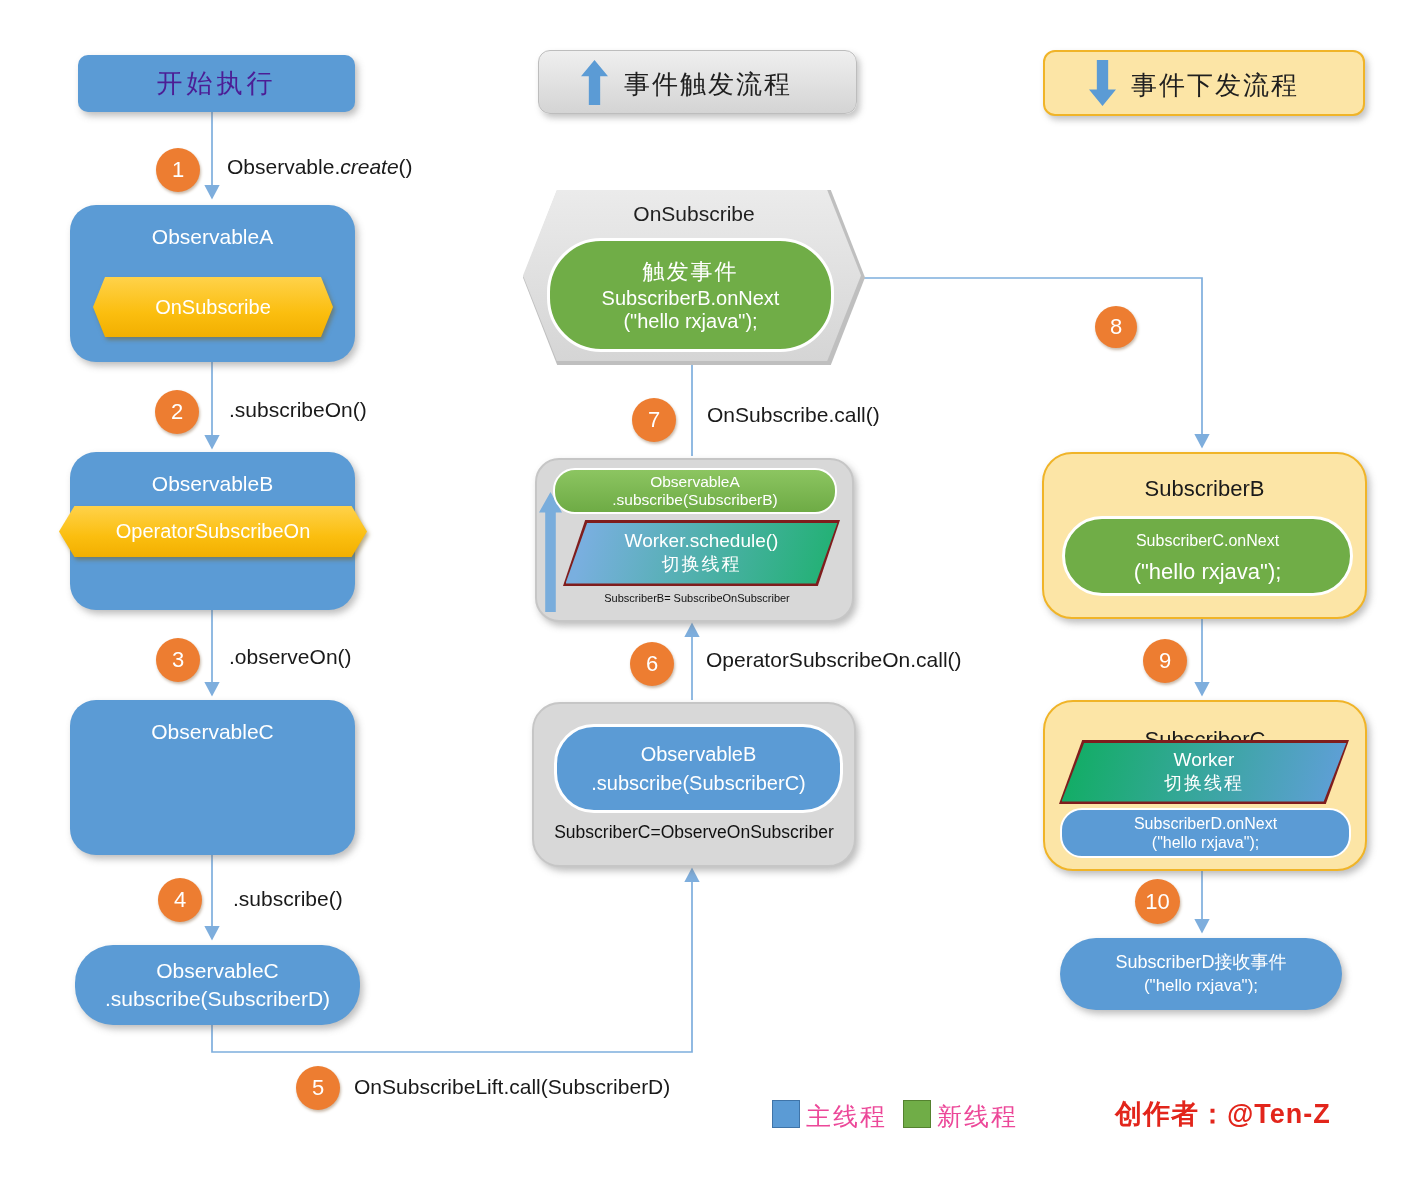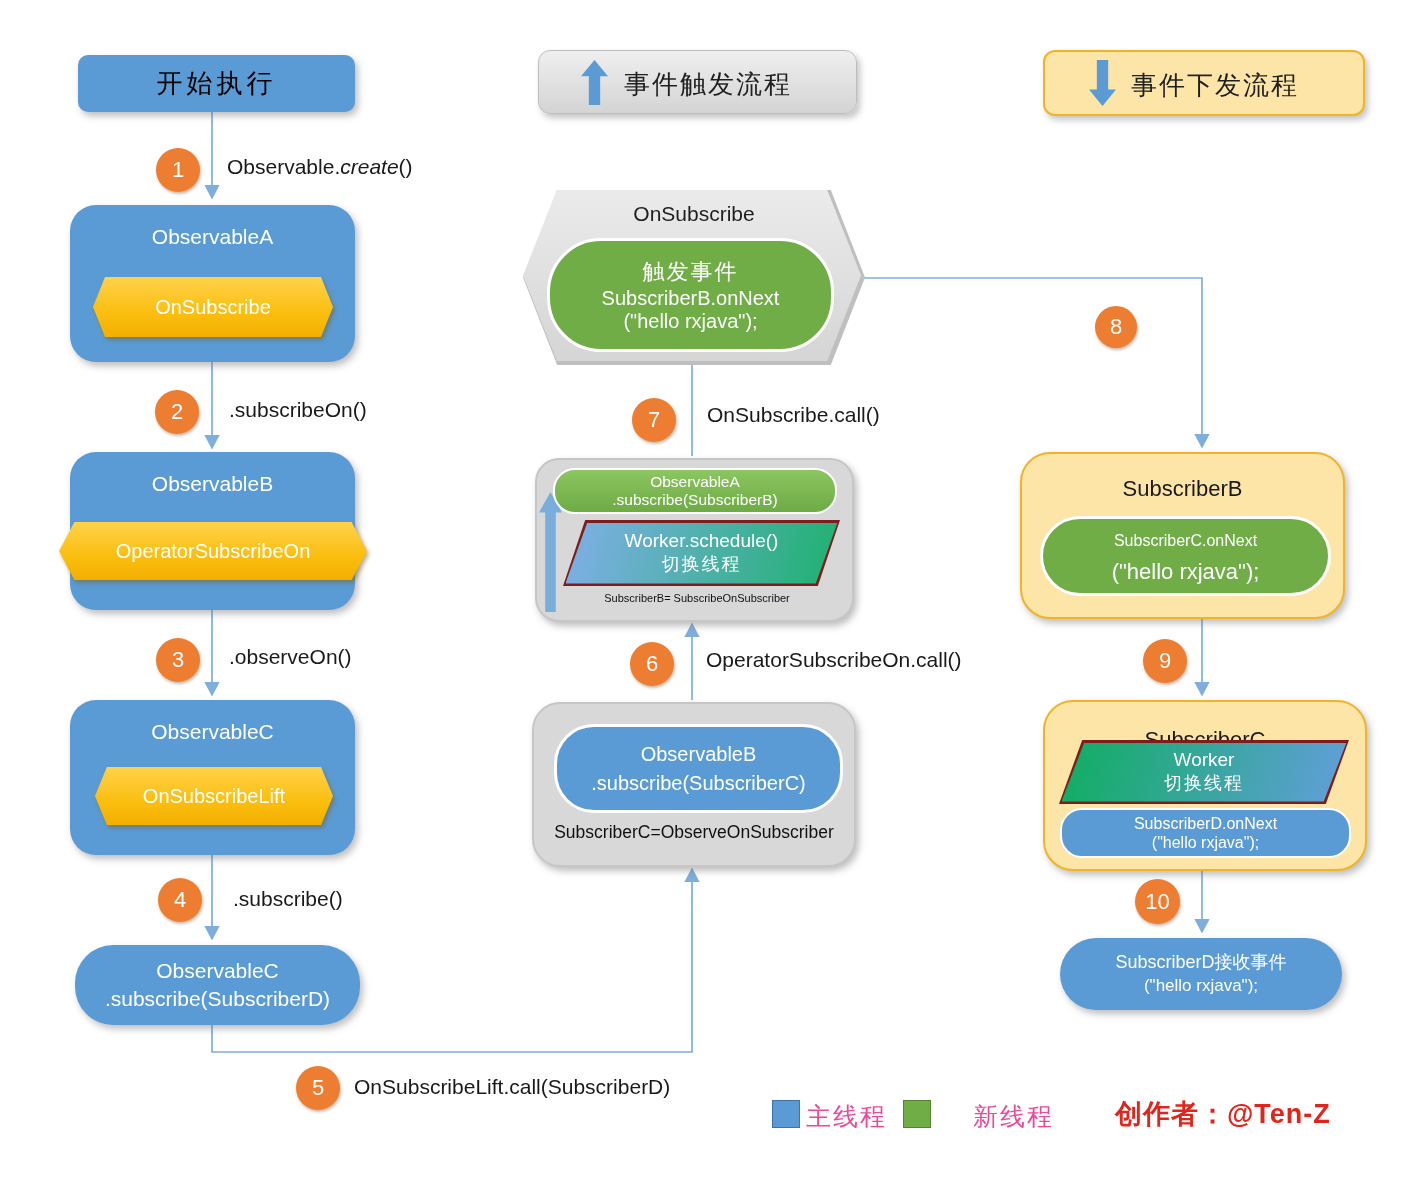--- a/index.html
+++ b/index.html
@@ -5,21 +5,21 @@
   html,body{margin:0;padding:0;background:#fff;}
   body{font-family:"Liberation Sans","DejaVu Sans",sans-serif;}
   #canvas{position:relative;width:1424px;height:1177px;background:#fff;overflow:hidden;}
   .abs{position:absolute;}
   .wires{position:absolute;left:0;top:0;z-index:0;}
   .node{z-index:2;}
 
   
   .bluebox{background:#5B9BD5;border-radius:26px;box-shadow:3px 4px 7px rgba(110,110,110,.45);}
   .startbox{background:#5B9BD5;border-radius:10px;box-shadow:3px 4px 7px rgba(110,110,110,.45);
-            display:flex;align-items:center;justify-content:center;color:#000000;font-size:26px;letter-spacing:4px;}
+            display:flex;align-items:center;justify-content:center;color:#4c1d95;font-size:26px;letter-spacing:4px;}
   .box-title{color:#fff;font-size:21px;text-align:center;padding-top:20px;}
 
   
   .hexwrap{position:absolute;filter:drop-shadow(2px 3px 2px rgba(120,95,30,.5));}
   .hex{position:absolute;inset:0;clip-path:polygon(5% 0,95% 0,100% 50%,95% 100%,5% 100%,0 50%);
        background:linear-gradient(180deg,#FFD24A 0%,#FBBE0F 60%,#F2AF00 100%);
        display:flex;align-items:center;justify-content:center;color:#fff;font-size:20px;}
 
   
   .ghex-outer{position:absolute;clip-path:polygon(10% 0,90% 0,100% 50%,90% 100%,10% 100%,0 50%);
@@ -120,34 +120,29 @@
     <div class="box-title">ObservableA</div>
     <div class="hexwrap" style="left:23px;top:72px;width:240px;height:60px;left:23px;">
       <div class="hex">
           <span>OnSubscribe</span>
         </div>
     </div>
   </div>
 
   <div class="abs node bluebox" style="left:70px;top:452px;width:285px;height:158px;">
     <div class="box-title">ObservableB</div>
-    <div class="hexwrap" style="left:-11px;top:70px;width:308px;height:58px;">
+    <div class="hexwrap" style="left:-11px;top:54px;width:308px;height:51px;">
       <div class="hex">
           <span>OperatorSubscribeOn</span>
         </div>
     </div>
   </div>
 
   <div class="abs node bluebox" style="left:70px;top:700px;width:285px;height:155px;">
     <div class="box-title">ObservableC</div>
-    <div class="hexwrap" style="left:25px;top:67px;width:238px;height:58px;">
-      <div class="hex">
-          <span>OnSubscribeLift</span>
-        </div>
-    </div>
   </div>
 
   <div class="abs node bluebox" style="left:75px;top:945px;width:285px;height:80px;border-radius:38px;">
     <div style="color:#fff;font-size:21px;text-align:center;padding-top:12px;line-height:28px;">
       <div>ObservableC</div>
       <div>.subscribe(SubscriberD)</div>
     </div>
   </div>
 
   <div class="abs node" style="left:523px;top:190px;width:342px;height:175px;">
@@ -177,21 +172,21 @@
   </div>
 
   <div class="abs node graybox" style="left:532px;top:702px;width:320px;height:161px;border-radius:28px;">
     <div class="abs capsule-blue" style="left:20px;top:20px;width:283px;height:83px;line-height:29px;">
       <div style="font-size:20px;">ObservableB</div>
       <div style="font-size:20px;">.subscribe(SubscriberC)</div>
     </div>
     <div class="abs caption-dark" style="left:10px;top:118px;width:300px;font-size:17.5px;">SubscriberC=ObserveOnSubscriber</div>
   </div>
 
-  <div class="abs node yellowbox" style="left:1020px;top:452px;width:321px;height:163px;">
+  <div class="abs node yellowbox" style="left:1042px;top:452px;width:321px;height:163px;">
     <div class="yellow-title" style="padding-top:22px;">SubscriberB</div>
     <div class="abs capsule-green" style="left:18px;top:62px;width:285px;height:74px;border-radius:40px;line-height:31px;">
       <div style="font-size:16px;">SubscriberC.onNext</div>
       <div style="font-size:22px;">("hello rxjava");</div>
     </div>
   </div>
 
   <div class="abs node yellowbox" style="left:1043px;top:700px;width:320px;height:167px;">
     <div class="yellow-title" style="padding-top:25px;">SubscriberC</div>
     <div class="para-outer" style="left:14px;top:38px;width:290px;height:64px;">
@@ -252,16 +247,16 @@
   <div class="abs badge" style="left:1143px;top:639px;">
       <span>9</span>
     </div>
   <div class="abs badge" style="left:1135px;top:879px;width:45px;height:45px;text-align:center;">
       <span>10</span>
     </div>
 
   <div class="abs footer-swatch sw-blue" style="left:772px;top:1100px;"></div>
   <div class="abs footer-label" style="left:806px;top:1100px;">主线程</div>
   <div class="abs footer-swatch sw-green" style="left:903px;top:1100px;"></div>
-  <div class="abs footer-label" style="left:937px;top:1100px;margin-left:36px;">新线程</div>
+  <div class="abs footer-label" style="left:937px;top:1100px;">新线程</div>
   <div class="abs author" style="left:1115px;top:1096px;">创作者：@Ten-Z</div>
 
 </div>
 
 </body></html>

